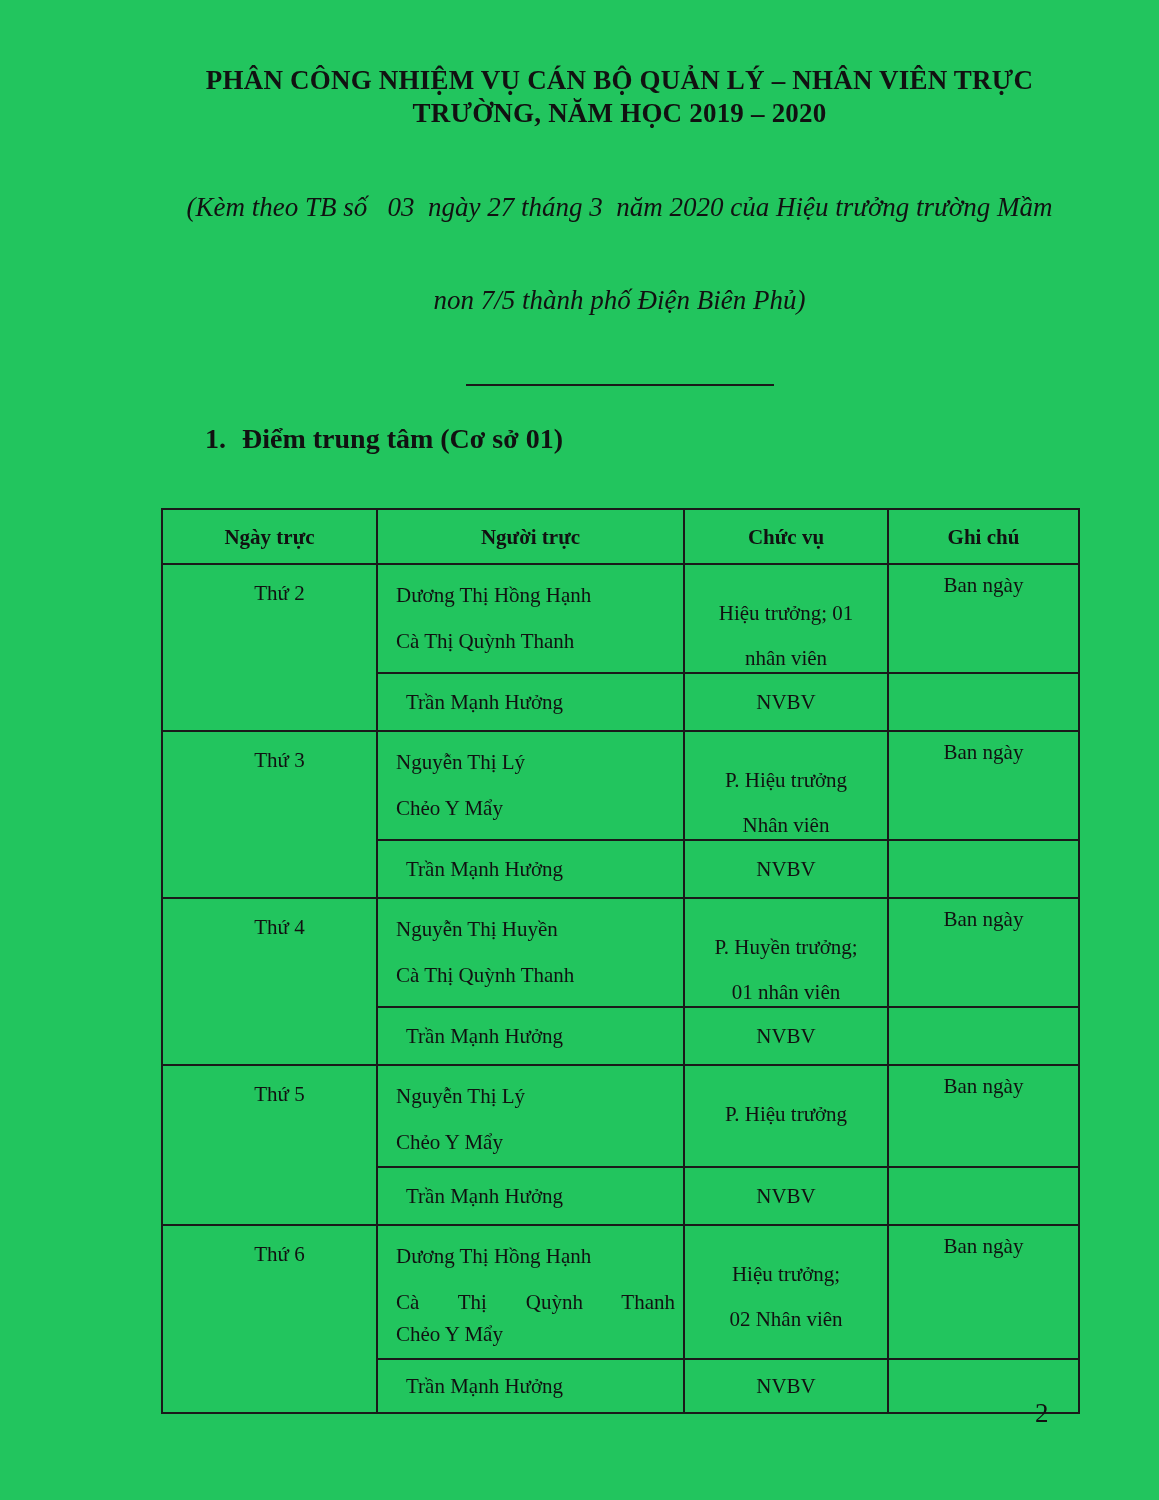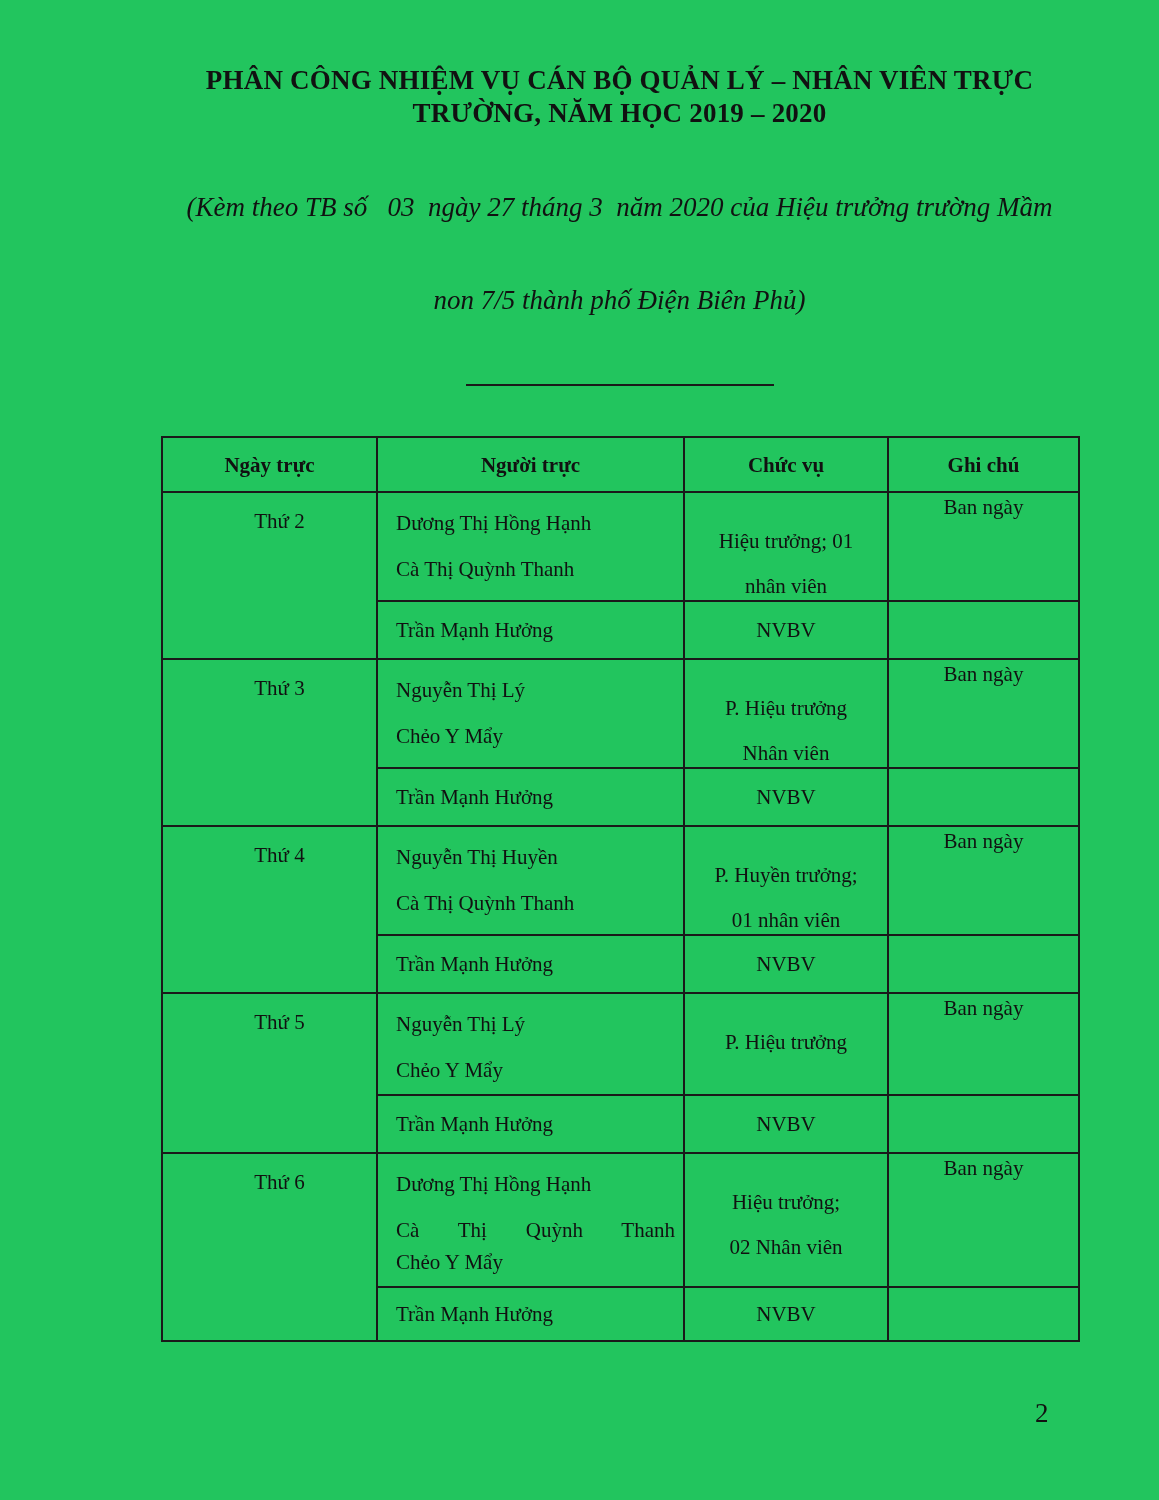--- a/index.html
+++ b/index.html
@@ -92,26 +92,26 @@
   .staff-line.tight { margin-top: 4px; }
   td.role-cell {
     vertical-align: top;
     text-align: center;
     padding-top: 34px;
   }
   .role-line + .role-line { margin-top: 17px; }
   td.note-cell {
     vertical-align: top;
     text-align: center;
-    padding-top: 0;
+    padding-top: 6px;
   }
   td.guard-name-cell {
     vertical-align: middle;
     text-align: left;
-    padding-left: 18px;
+    padding-left: 28px;
   }
   td.guard-role-cell {
     vertical-align: middle;
     text-align: center;
   }
   td.guard-note-cell { vertical-align: middle; }
   .page-number {
     position: absolute;
     left: 1035px;
     top: 1398px;
@@ -129,20 +129,23 @@
       <div>TRƯỜNG, NĂM HỌC 2019 – 2020</div>
     </div>
 
     <div class="doc-subtitle">
       <div>(Kèm theo TB số   03  ngày 27 tháng 3  năm 2020 của Hiệu trưởng trường Mầm</div>
       <div>non 7/5 thành phố Điện Biên Phủ)</div>
     </div>
 
     <div class="rule"></div>
 
+    <div class="section-heading">
+      <span class="sec-num">1.</span><span>Điểm trung tâm (Cơ sở 01)</span>
+    </div>
 
     <table class="duty-table">
       <colgroup>
           <col class="c1">
           <col class="c2">
           <col class="c3">
           <col class="c4">
         </colgroup>
       <thead>
         <tr>

